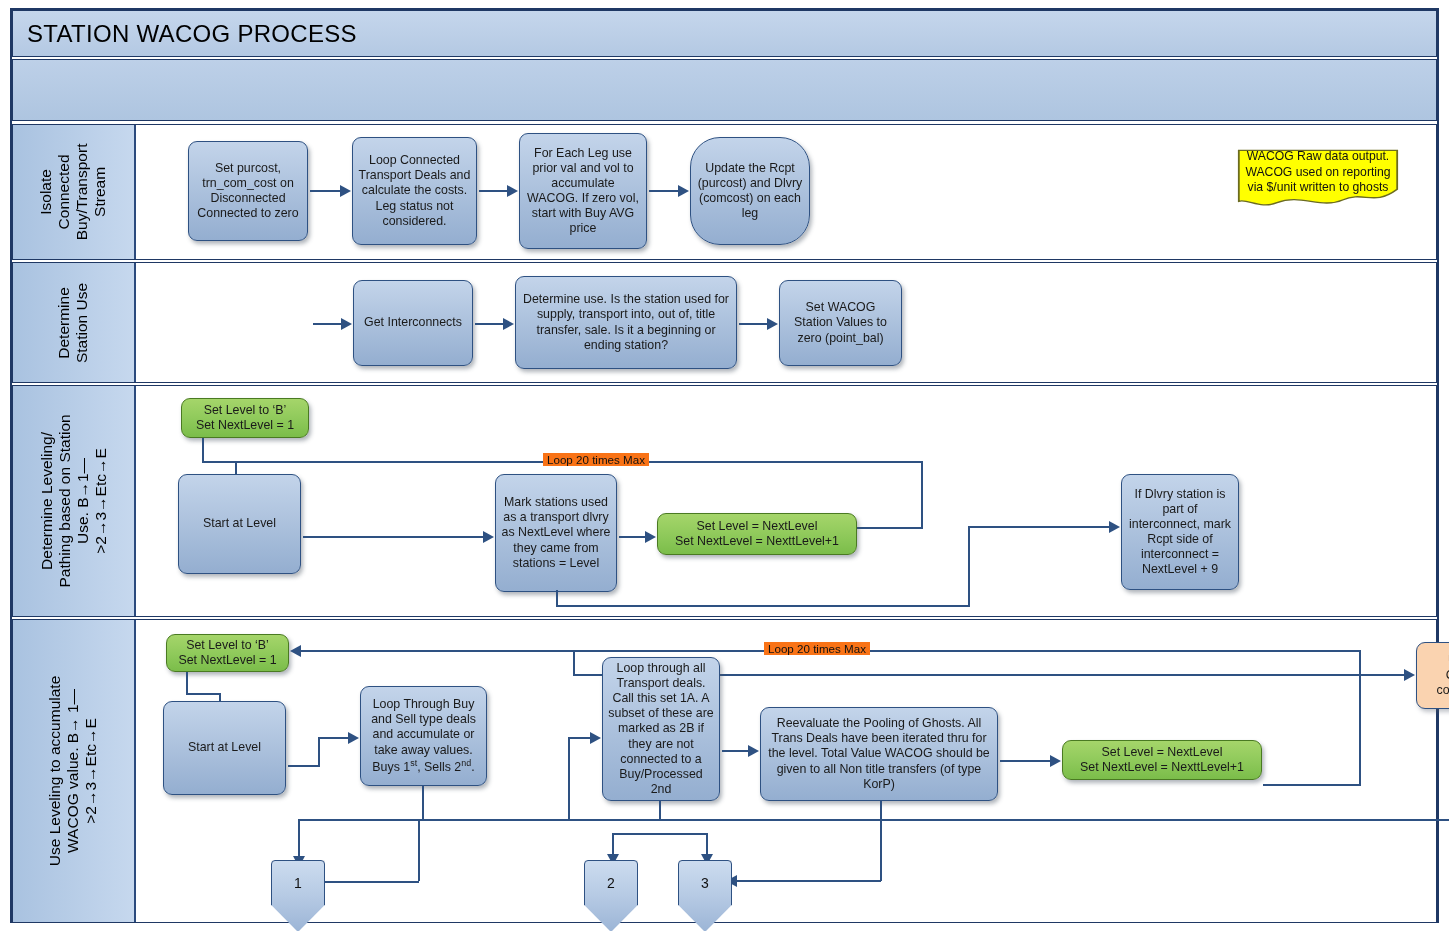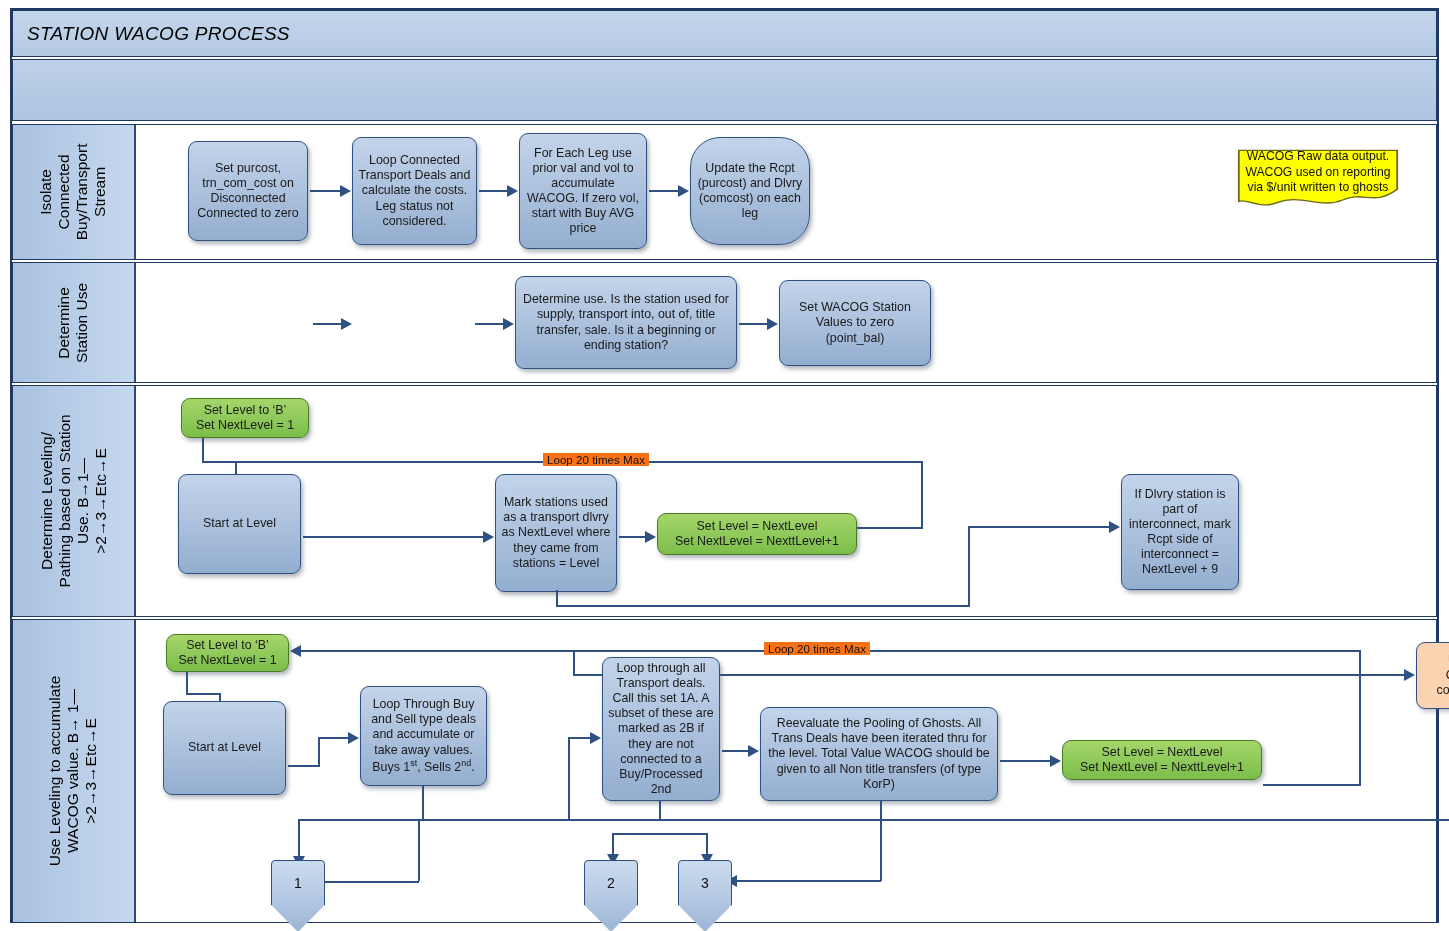--- a/index.html
+++ b/index.html
@@ -8,21 +8,21 @@
 
   
   .frame{position:absolute;left:10px;top:8px;width:1429px;height:915px;
          border:2px solid #1f3864;box-sizing:border-box;}
 
   
   .titleband{position:absolute;left:12px;top:10px;width:1425px;height:47px;
         background:linear-gradient(to bottom,#c5d6ec,#b4c9e3);
         border:1px solid #1f3864;box-sizing:border-box;
         display:flex;align-items:center;padding-left:14px;}
-  .titleband span{font-size:19px;color:#000;letter-spacing:.3px;font-style:italic;}
+  .titleband span{font-size:24px;color:#000;letter-spacing:.3px;}
 
   .subband{position:absolute;left:12px;top:59px;width:1425px;height:62px;
         background:linear-gradient(to bottom,#bdd0e8,#aec5e0);
         border:1px solid #1f3864;box-sizing:border-box;}
 
   
   .lane{position:absolute;left:12px;box-sizing:border-box;
         border:1px solid #1f3864;background:#fff;}
   .lanehdr{position:absolute;left:0;top:0;bottom:0;width:123px;
         background:linear-gradient(to right,#a9c2e0,#c6d8ee);
@@ -128,30 +128,31 @@
     <div class="lanehdr">
       <div class="vtxt" style="white-space: pre;">Determine
 Station Use</div>
     </div>
     <div class="lanebody">
 
 
       <div class="ln lh" style="left:175px;top:60px;width:30px;"></div>
       <div class="ar ar-r" style="left:203px;top:55px;"></div>
 
+      <div class="node blue" style="left:215px;top:17px;width:120px;height:86px;">Get Interconnects</div>
 
       <div class="ln lh" style="left:337px;top:60px;width:30px;"></div>
       <div class="ar ar-r" style="left:365px;top:55px;"></div>
 
       <div class="node blue" style="left:377px;top:13px;width:222px;height:93px;">Determine use. Is the station used for supply, transport into, out of, title transfer, sale.  Is it a beginning or ending station?</div>
 
       <div class="ln lh" style="left:601px;top:60px;width:30px;"></div>
       <div class="ar ar-r" style="left:629px;top:55px;"></div>
 
-      <div class="node blue" style="left:641px;top:17px;width:152px;height:86px;">Set WACOG Station Values to zero (point_bal)</div>
+      <div class="node blue" style="left:641px;top:17px;width:123px;height:86px;">Set WACOG Station Values to zero (point_bal)</div>
 
     </div>
   </div>
 
   <div class="lane" style="top:385px;height:232px;width:1425px;">
     <div class="lanehdr">
       <div class="vtxt" style="white-space: pre;">Determine Leveling/
 Pathing based on Station
 Use. B→1—
 &gt;2→3→Etc→E</div>

